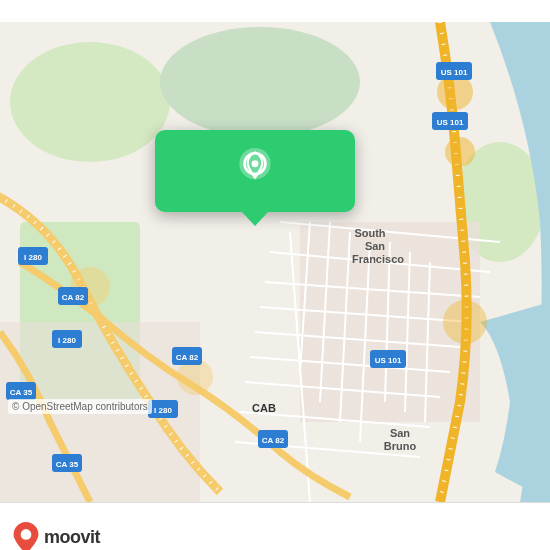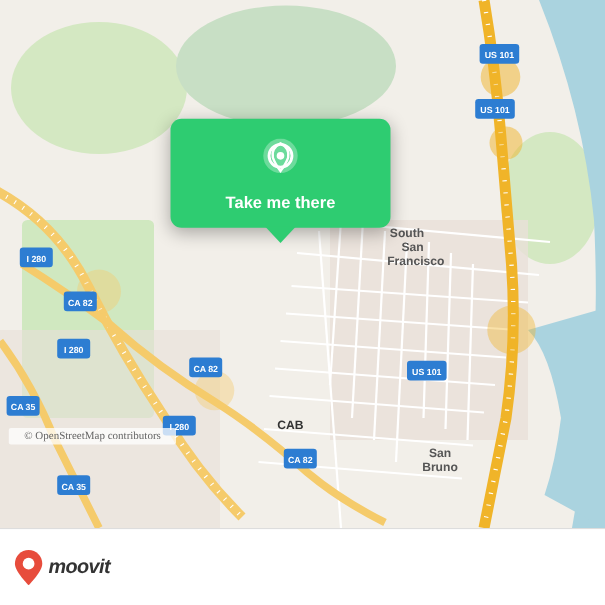--- a/index.html
+++ b/index.html
@@ -11,20 +11,21 @@
       font-family: Arial, sans-serif;
       position: relative;
     }
 
     #map-container {
       width: 550px;
       height: 480px;
       position: relative;
       overflow: hidden;
       background-color: #e8e0d8;
+      margin-top: 22px;
     }
 
     
     .map-bg {
       width: 100%;
       height: 100%;
       position: absolute;
       top: 0; left: 0;
     }
 
@@ -48,26 +49,25 @@
       font-size: 14px;
       font-weight: 500;
       color: #222;
       line-height: 1.4;
     }
 
     #attribution {
       font-size: 10px;
       color: #666;
       position: absolute;
-      bottom: 76px;
+      bottom: 88px;
       left: 8px;
       background: rgba(255,255,255,0.75);
-      padding: 2px 14px;
+      padding: 2px 4px;
       border-radius: 2px;
-      font-family: Liberation Serif, serif;
     }
 
     
     #popup-card {
       position: absolute;
       top: 108px;
       left: 155px;
       width: 200px;
       background: #2ecc71;
       border-radius: 10px;
@@ -115,21 +115,20 @@
     .moovit-pin {
       width: 28px;
       height: 32px;
     }
 
     .moovit-text {
       font-size: 18px;
       font-weight: 700;
       color: #333;
       letter-spacing: -0.5px;
-      font-style: italic;
     }
   </style>
 </head>
 <body>
 
 <div id="map-container">
   <svg class="map-bg" viewBox="0 0 550 480" xmlns="http://www.w3.org/2000/svg">
 
     <rect width="550" height="480" fill="#f2efe9"></rect>
 
@@ -223,21 +222,20 @@
   </svg>
 
   <div id="popup-card">
 
     <svg class="pin-icon" viewBox="0 0 40 46" xmlns="http://www.w3.org/2000/svg">
       <circle cx="20" cy="18" r="18" fill="white" opacity="0.3"></circle>
       <circle cx="20" cy="18" r="12" fill="none" stroke="white" stroke-width="3"></circle>
       <circle cx="20" cy="18" r="4" fill="white"></circle>
       <path d="M20 34 Q14 26 12 20 Q10 10 20 5 Q30 10 28 20 Q26 26 20 34Z" fill="none" stroke="white" stroke-width="2.5"></path>
     </svg>
-    <span id="popup-label">Take me there</span>
   </div>
 
   <div id="attribution">
     <span>© OpenStreetMap contributors</span>
   </div>
 </div>
 
 <div id="bottom-bar">
   <div id="moovit-logo">
 

